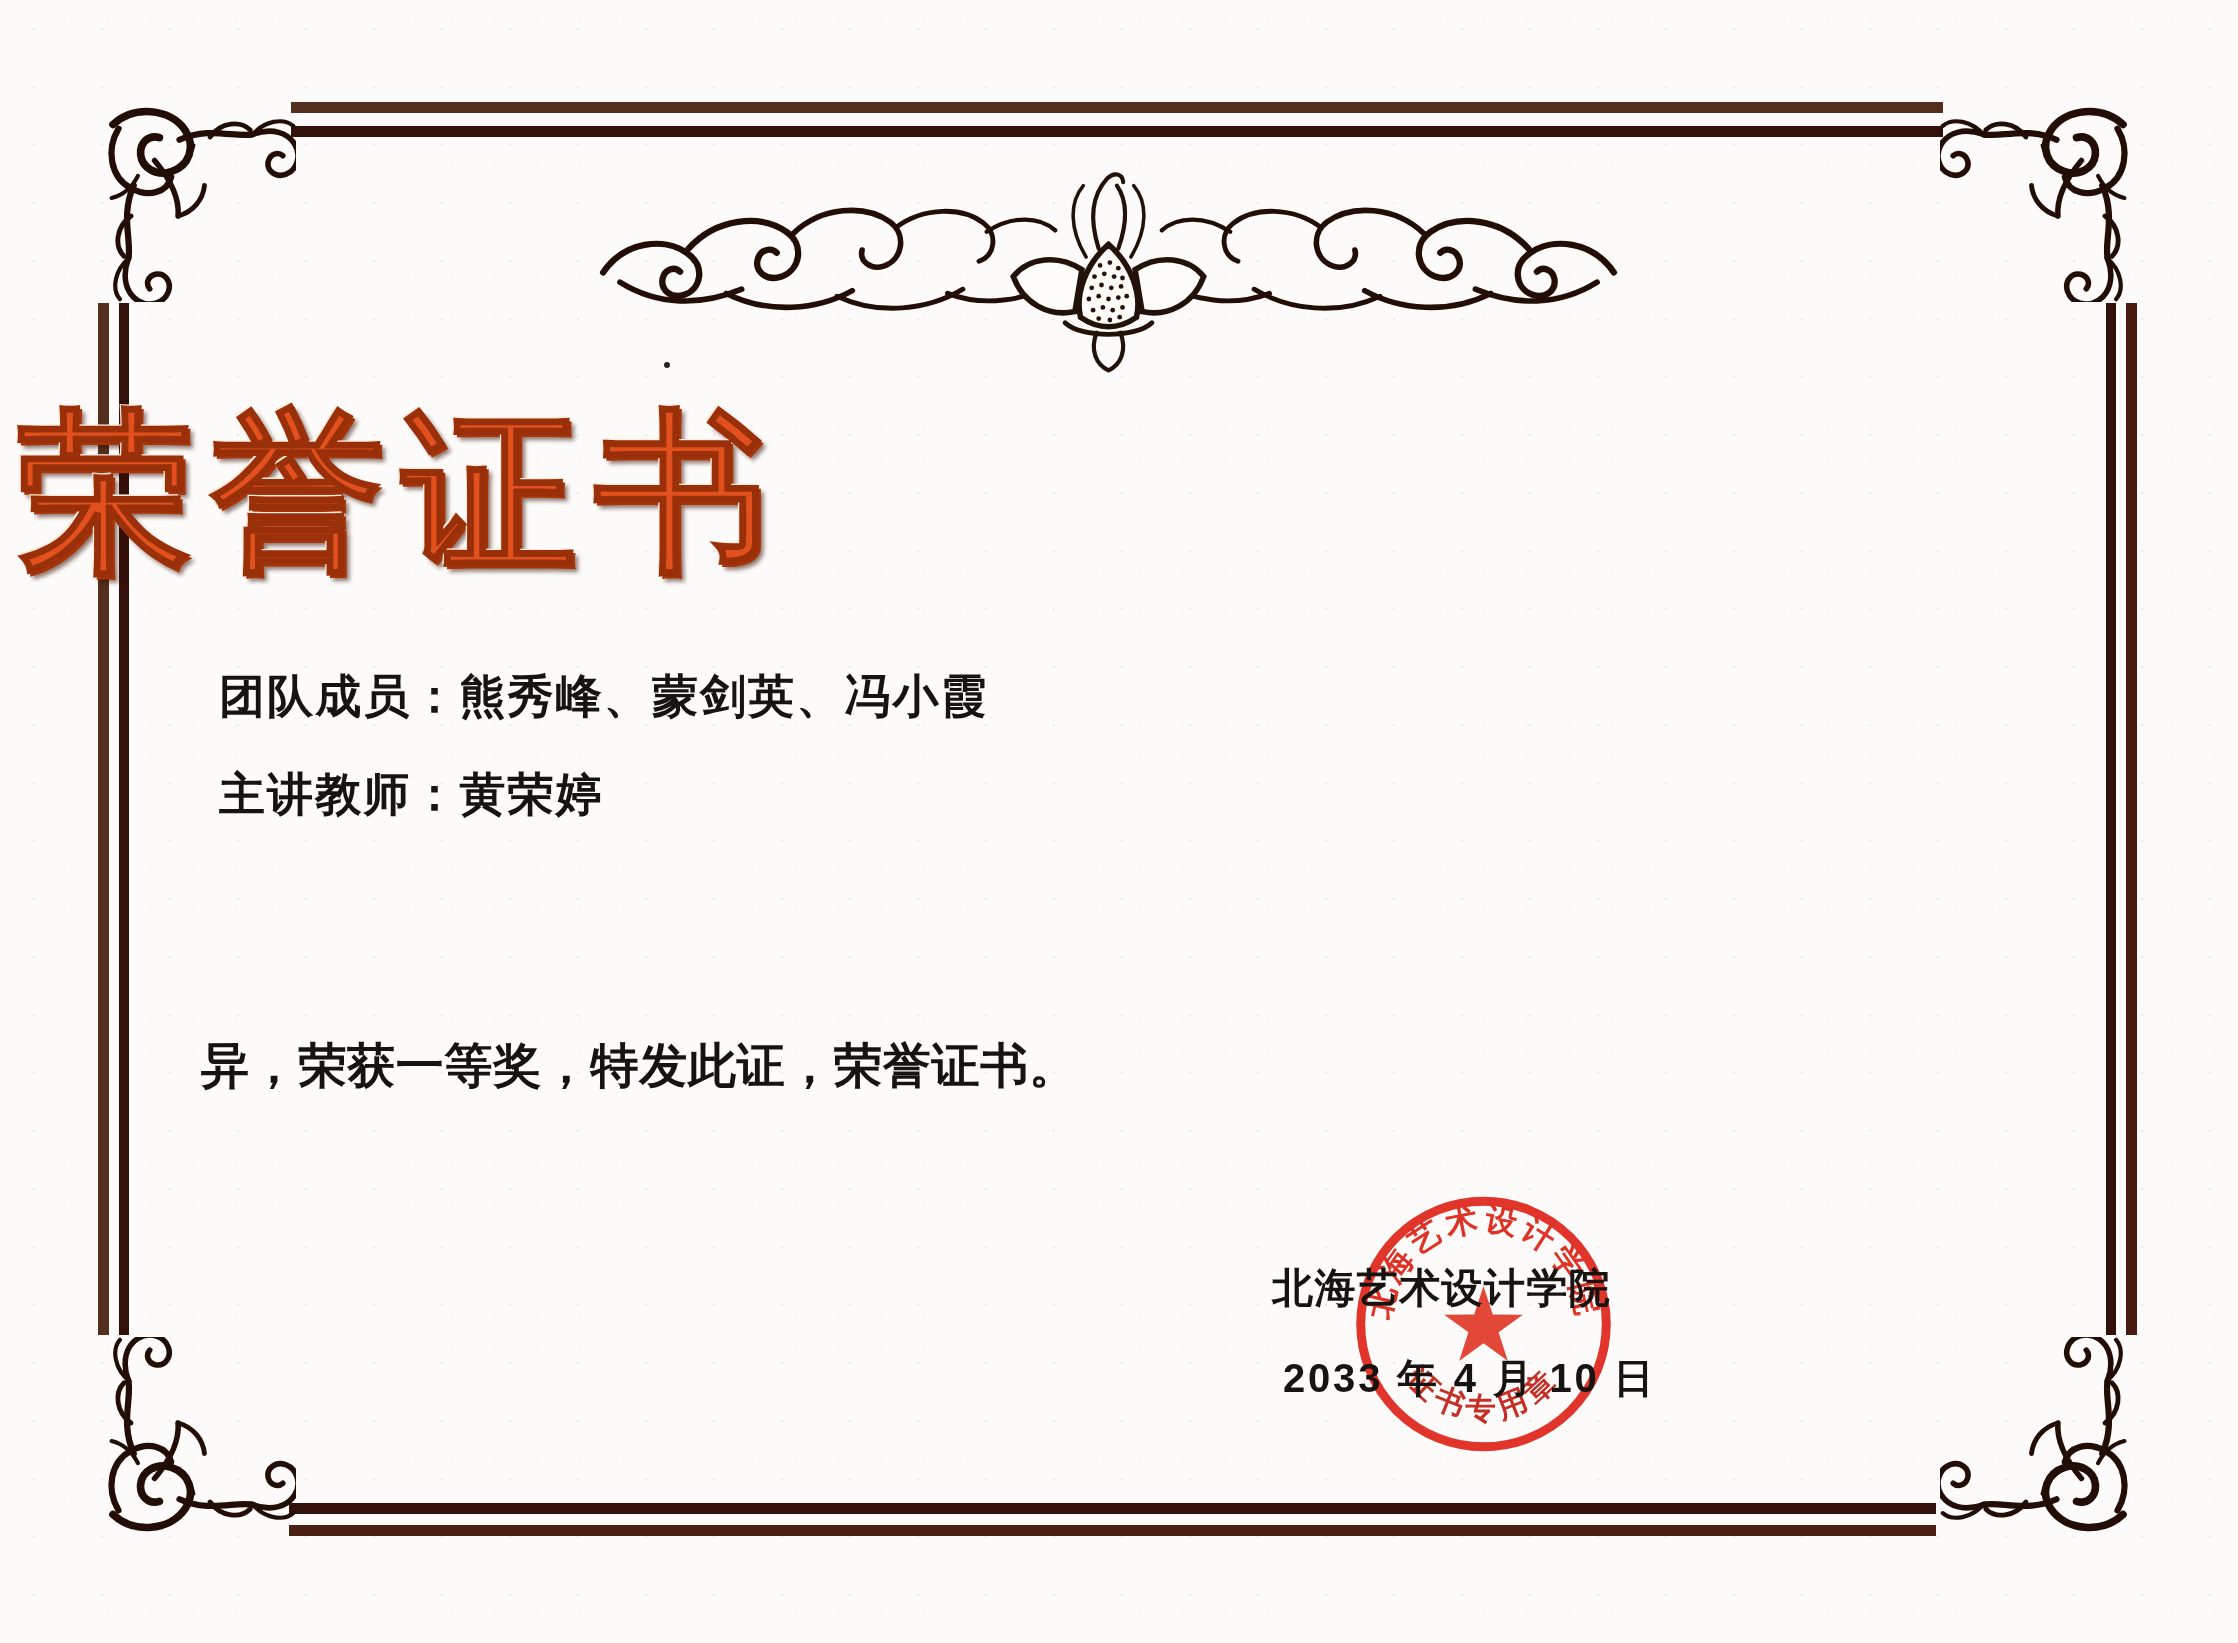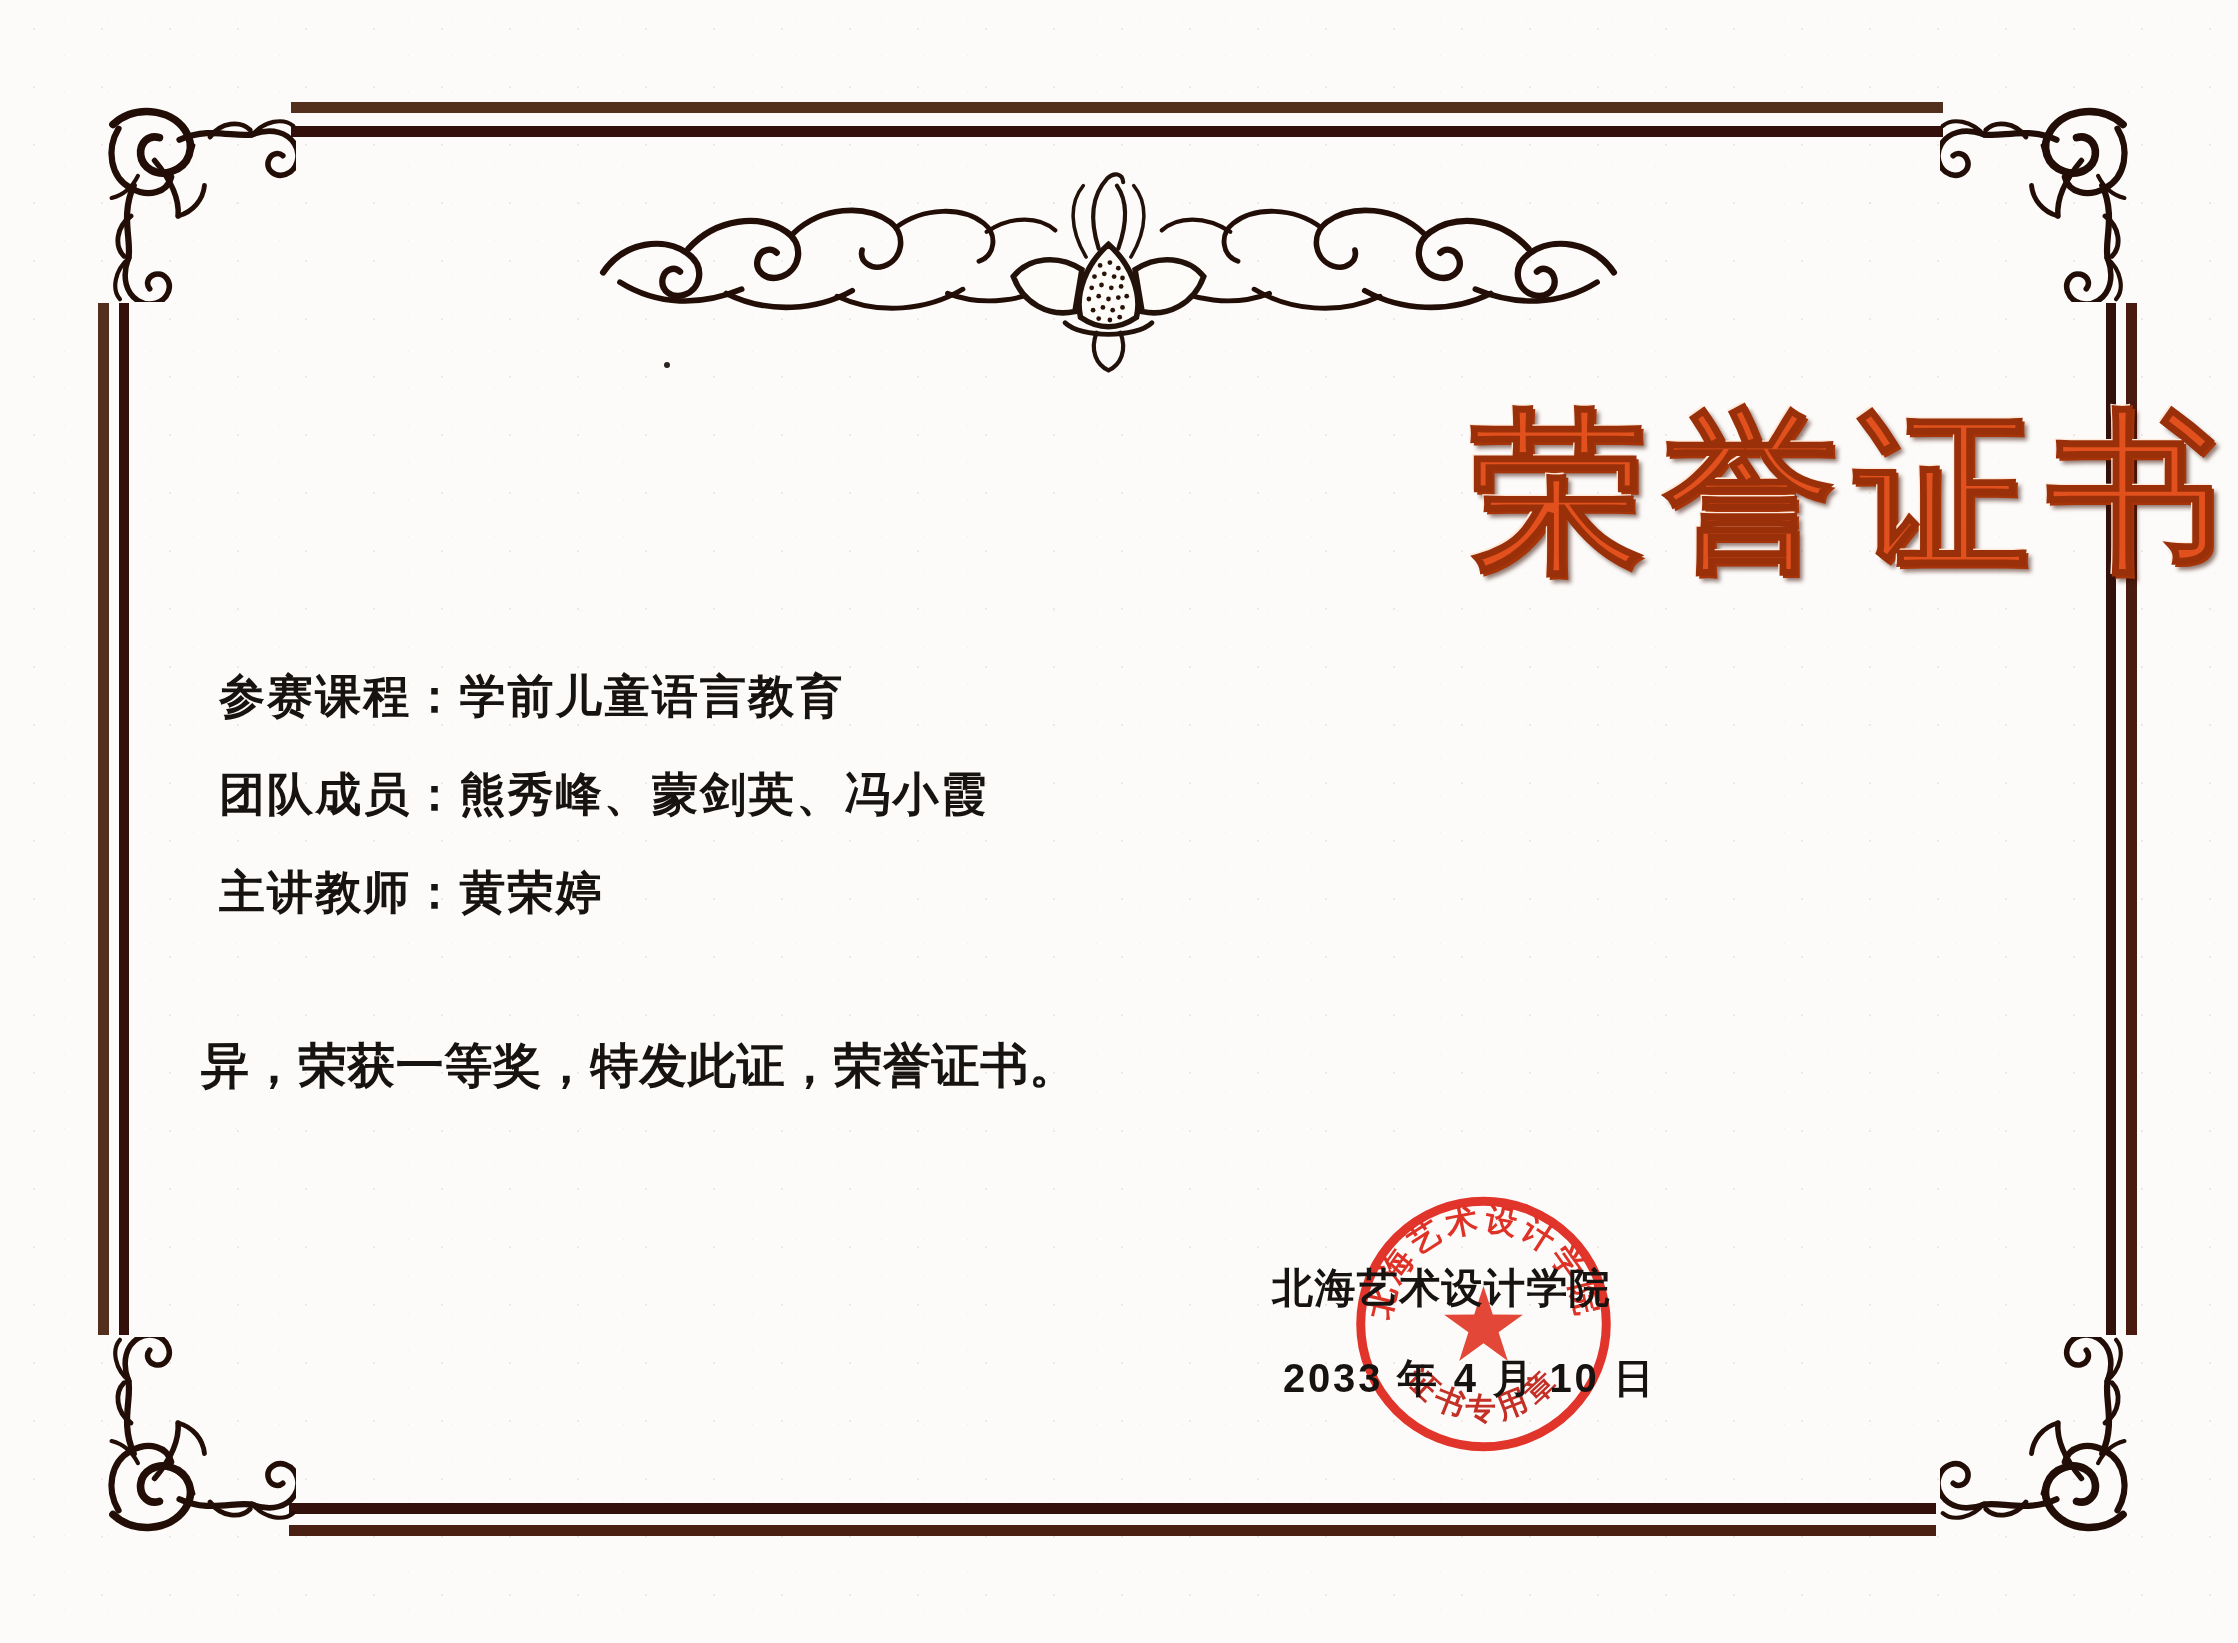--- a/index.html
+++ b/index.html
@@ -30,21 +30,21 @@
   .corner-tl{left:88px; top:94px;}
   .corner-tr{left:1940px;top:94px; transform:scaleX(-1);}
   .corner-bl{left:88px; top:1337px;transform:scaleY(-1);}
   .corner-br{left:1940px;top:1337px;transform:scale(-1,-1);}
   
   .header-ornament{position:absolute;left:581px;top:159px;width:1055px;height:217px;}
   .ink-speck{position:absolute;left:664px;top:362px;width:6.3px;height:6.3px;border-radius:50%;background:#2a2320;}
   
   .title{
     position:absolute;left:0;right:0;top:397px;
-    text-align:right;
+    text-align:left;
     font-size:174px;line-height:189px;font-weight:bold;
     letter-spacing:18px;text-indent:18px;
     color:#e2511d;
     -webkit-text-stroke:1.4px #99300a;
     text-shadow:
       -2.1px -2.1px 0 #ffe9da,
       2.8px 2.8px 0 #a63408,
       5.6px 6.3px 4.2px rgba(58,12,2,.55);
   }
   
@@ -170,21 +170,20 @@
   <svg class="header-ornament" viewBox="0 0 1500 310">
     <use href="#swirl-half"></use>
     <use href="#swirl-half" transform="translate(1500,0) scale(-1,1)"></use>
     <use href="#lotus-center"></use>
   </svg>
   <div class="ink-speck"></div>
 
   <div class="title">荣誉证书</div>
 
   <div class="fields">
-    <div class="field-row"><span>参赛课程：</span><span>学前儿童语言教育</span></div>
     <div class="field-row"><span>团队成员：</span><span>熊秀峰、蒙剑英、冯小霞</span></div>
     <div class="field-row"><span>主讲教师：</span><span>黄荣婷</span></div>
   </div>
 
   <div class="body-text">
     <div>异，荣获一等奖，特发此证，荣誉证书。</div>
   </div>
 
   <div class="issuer">北海艺术设计学院</div>
   <div class="issue-date">2033 年 4 月 10 日</div>

